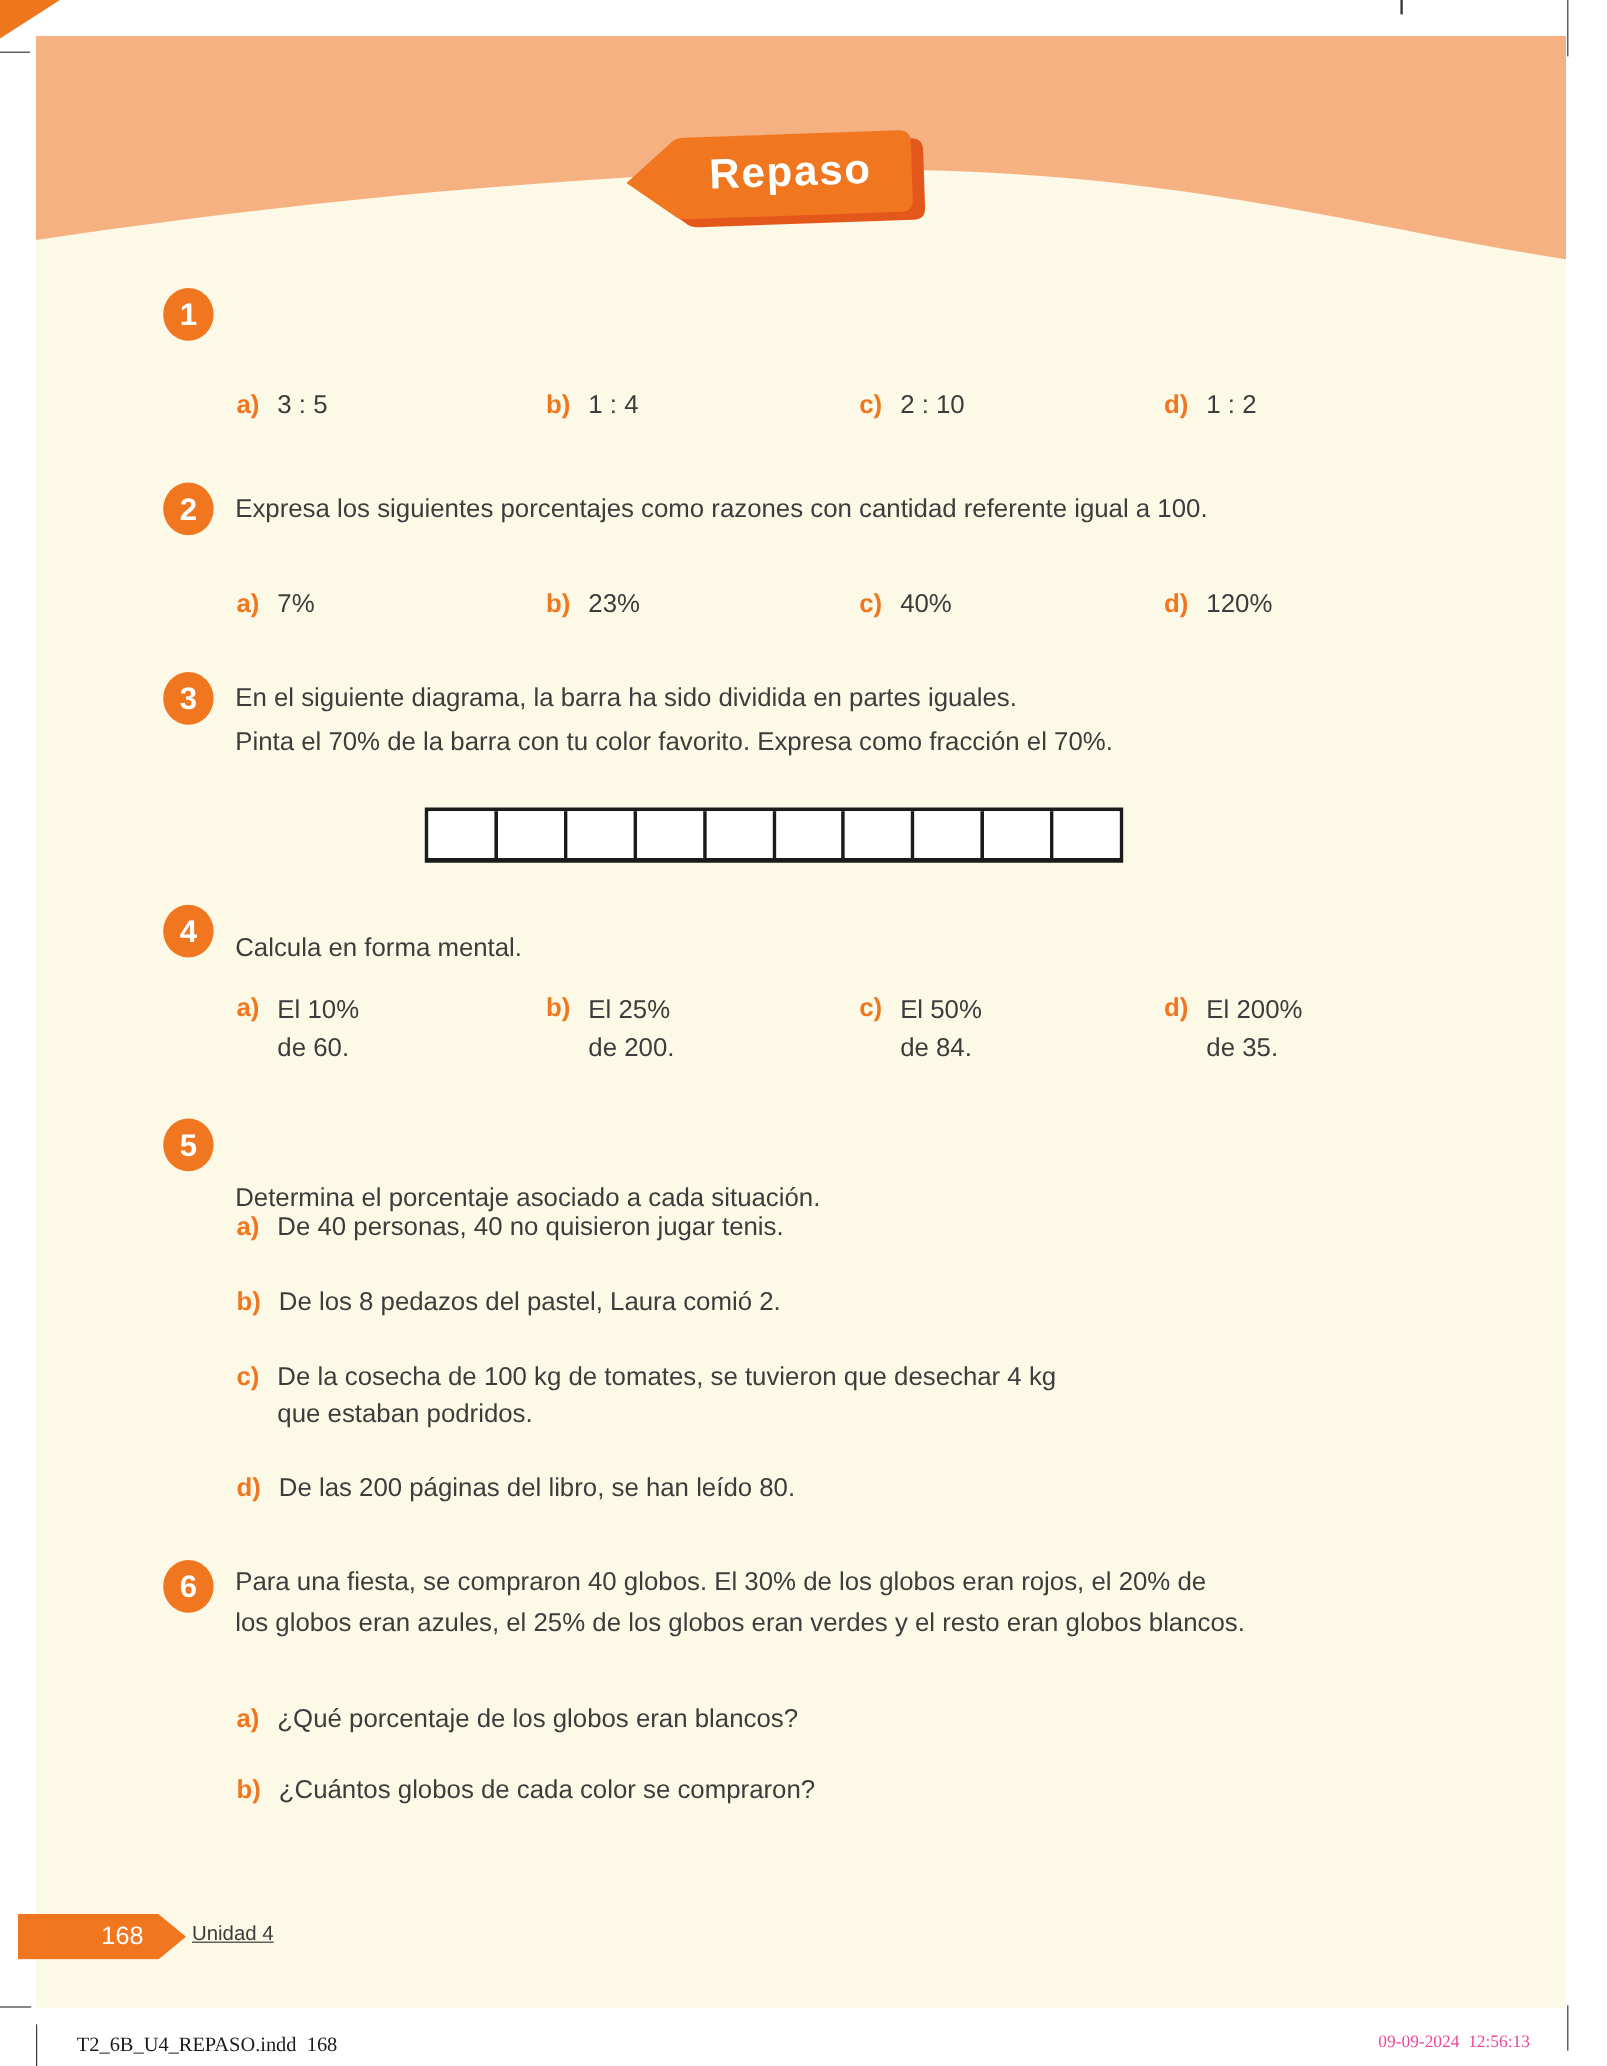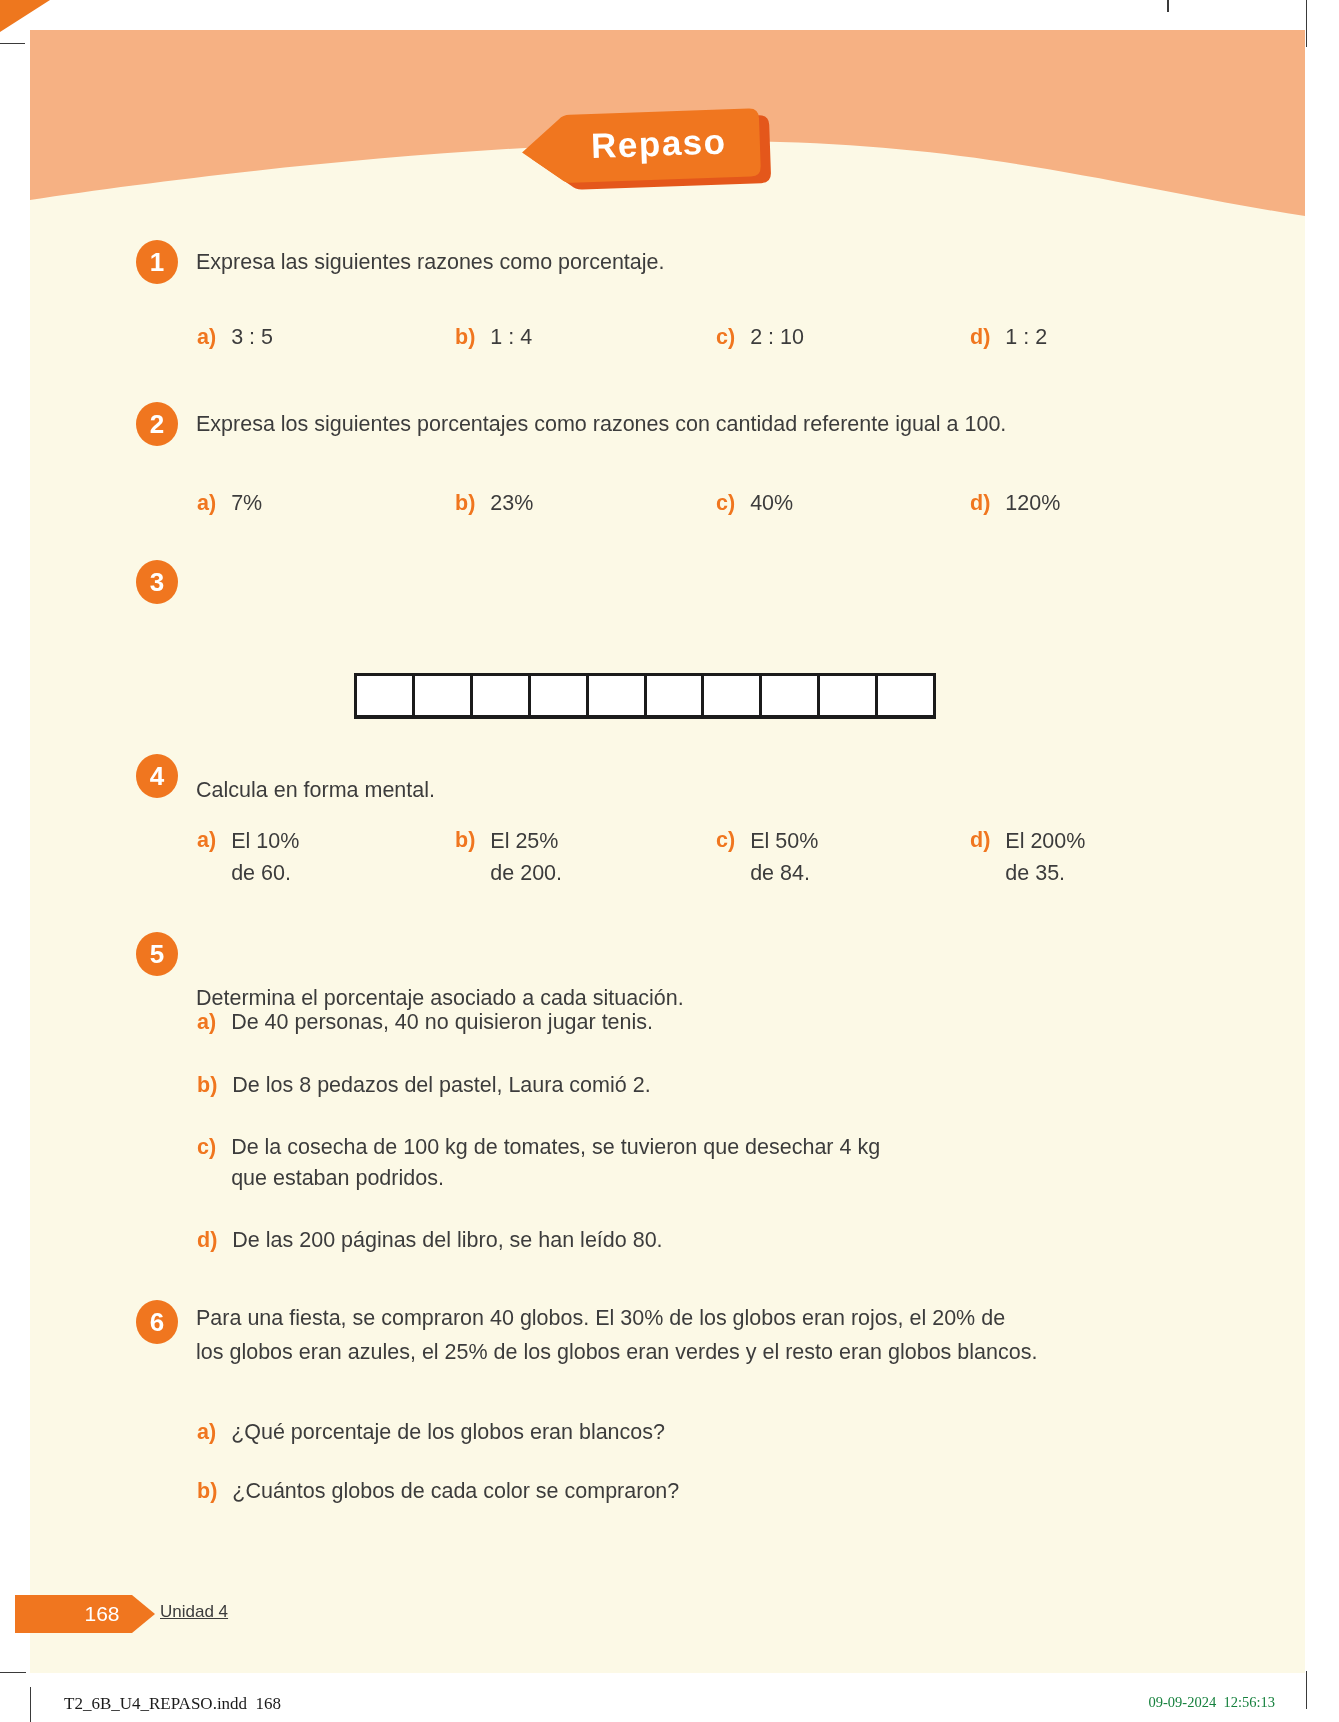--- a/index.html
+++ b/index.html
@@ -29,21 +29,21 @@
         border:3px solid #1b1b1b;border-bottom-width:4px;box-sizing:border-box;}
   .bar-cell{flex:1 1 0;border-right:3px solid #1b1b1b;background:#ffffff;}
   .bar-cell:last-child{border-right:none;}
   .page-tab{position:absolute;left:15px;top:1595px;width:140px;height:38px;background:#F0761F;
         clip-path:polygon(0 0,117px 0,140px 50%,117px 100%,0 100%);display:flex;align-items:center;
         justify-content:center;padding-left:34px;box-sizing:border-box;color:#fff;font-size:21px;}
   .unit-label{position:absolute;left:160px;top:1602px;font-size:17px;color:#3C3C3C;text-decoration:underline;}
   .print-left{position:absolute;left:64px;top:1694px;font-family:"Liberation Serif",serif;
         font-size:17px;color:#1a1a1a;white-space:pre;}
   .print-right{position:absolute;right:64px;top:1694px;font-family:"Liberation Serif",serif;
-        font-size:14.5px;color:#15803d;white-space:pre;}
+        font-size:14.5px;color:#ec4899;white-space:pre;}
   .cm{position:absolute;background:#3a3a3a;}
 </style>
 </head>
 <body>
 
 <div class="page">
 
   <div class="sheet"></div>
 
   <svg class="band" viewBox="0 0 1275 220" preserveAspectRatio="none">
@@ -56,21 +56,20 @@
 
   <div class="banner">
     <svg width="265" height="86" viewBox="0 0 265 86">
       <path d="M14,49 L52,17 Q56,13 63,13 L242,13 Q252,13 252,23 L252,71 Q252,81 242,81 L63,81 Q56,81 52,77 Z" fill="#E4571B"></path>
       <path d="M4,42 L42,10 Q46,6 53,6 L232,6 Q242,6 242,16 L242,64 Q242,74 232,74 L53,74 Q46,74 42,70 Z" fill="#F0761F"></path>
     </svg>
     <div class="banner-text">Repaso</div>
   </div>
 
   <div class="exnum" style="top:240px">1</div>
-  <div class="prompt" style="top:247px">Expresa las siguientes razones como porcentaje.</div>
   <div class="item col-a" style="top:322px">
     <span class="lab">a)</span>
     <span class="val">3 : 5</span>
   </div>
   <div class="item col-b" style="top:322px">
     <span class="lab">b)</span>
     <span class="val">1 : 4</span>
   </div>
   <div class="item col-c" style="top:322px">
     <span class="lab">c)</span>
@@ -94,20 +93,22 @@
   <div class="item col-c" style="top:488px">
     <span class="lab">c)</span>
     <span class="val">40%</span>
   </div>
   <div class="item col-d" style="top:488px">
     <span class="lab">d)</span>
     <span class="val">120%</span>
   </div>
 
   <div class="exnum" style="top:560px">3</div>
+  <div class="prompt ml lh37" style="top:563px">En el siguiente diagrama, la barra ha sido dividida en partes iguales.
+Pinta el 70% de la barra con tu color favorito. Expresa como fracción el 70%.</div>
   <div class="bar">
       <div class="bar-cell"></div>
       <div class="bar-cell"></div>
       <div class="bar-cell"></div>
       <div class="bar-cell"></div>
       <div class="bar-cell"></div>
       <div class="bar-cell"></div>
       <div class="bar-cell"></div>
       <div class="bar-cell"></div>
       <div class="bar-cell"></div>

